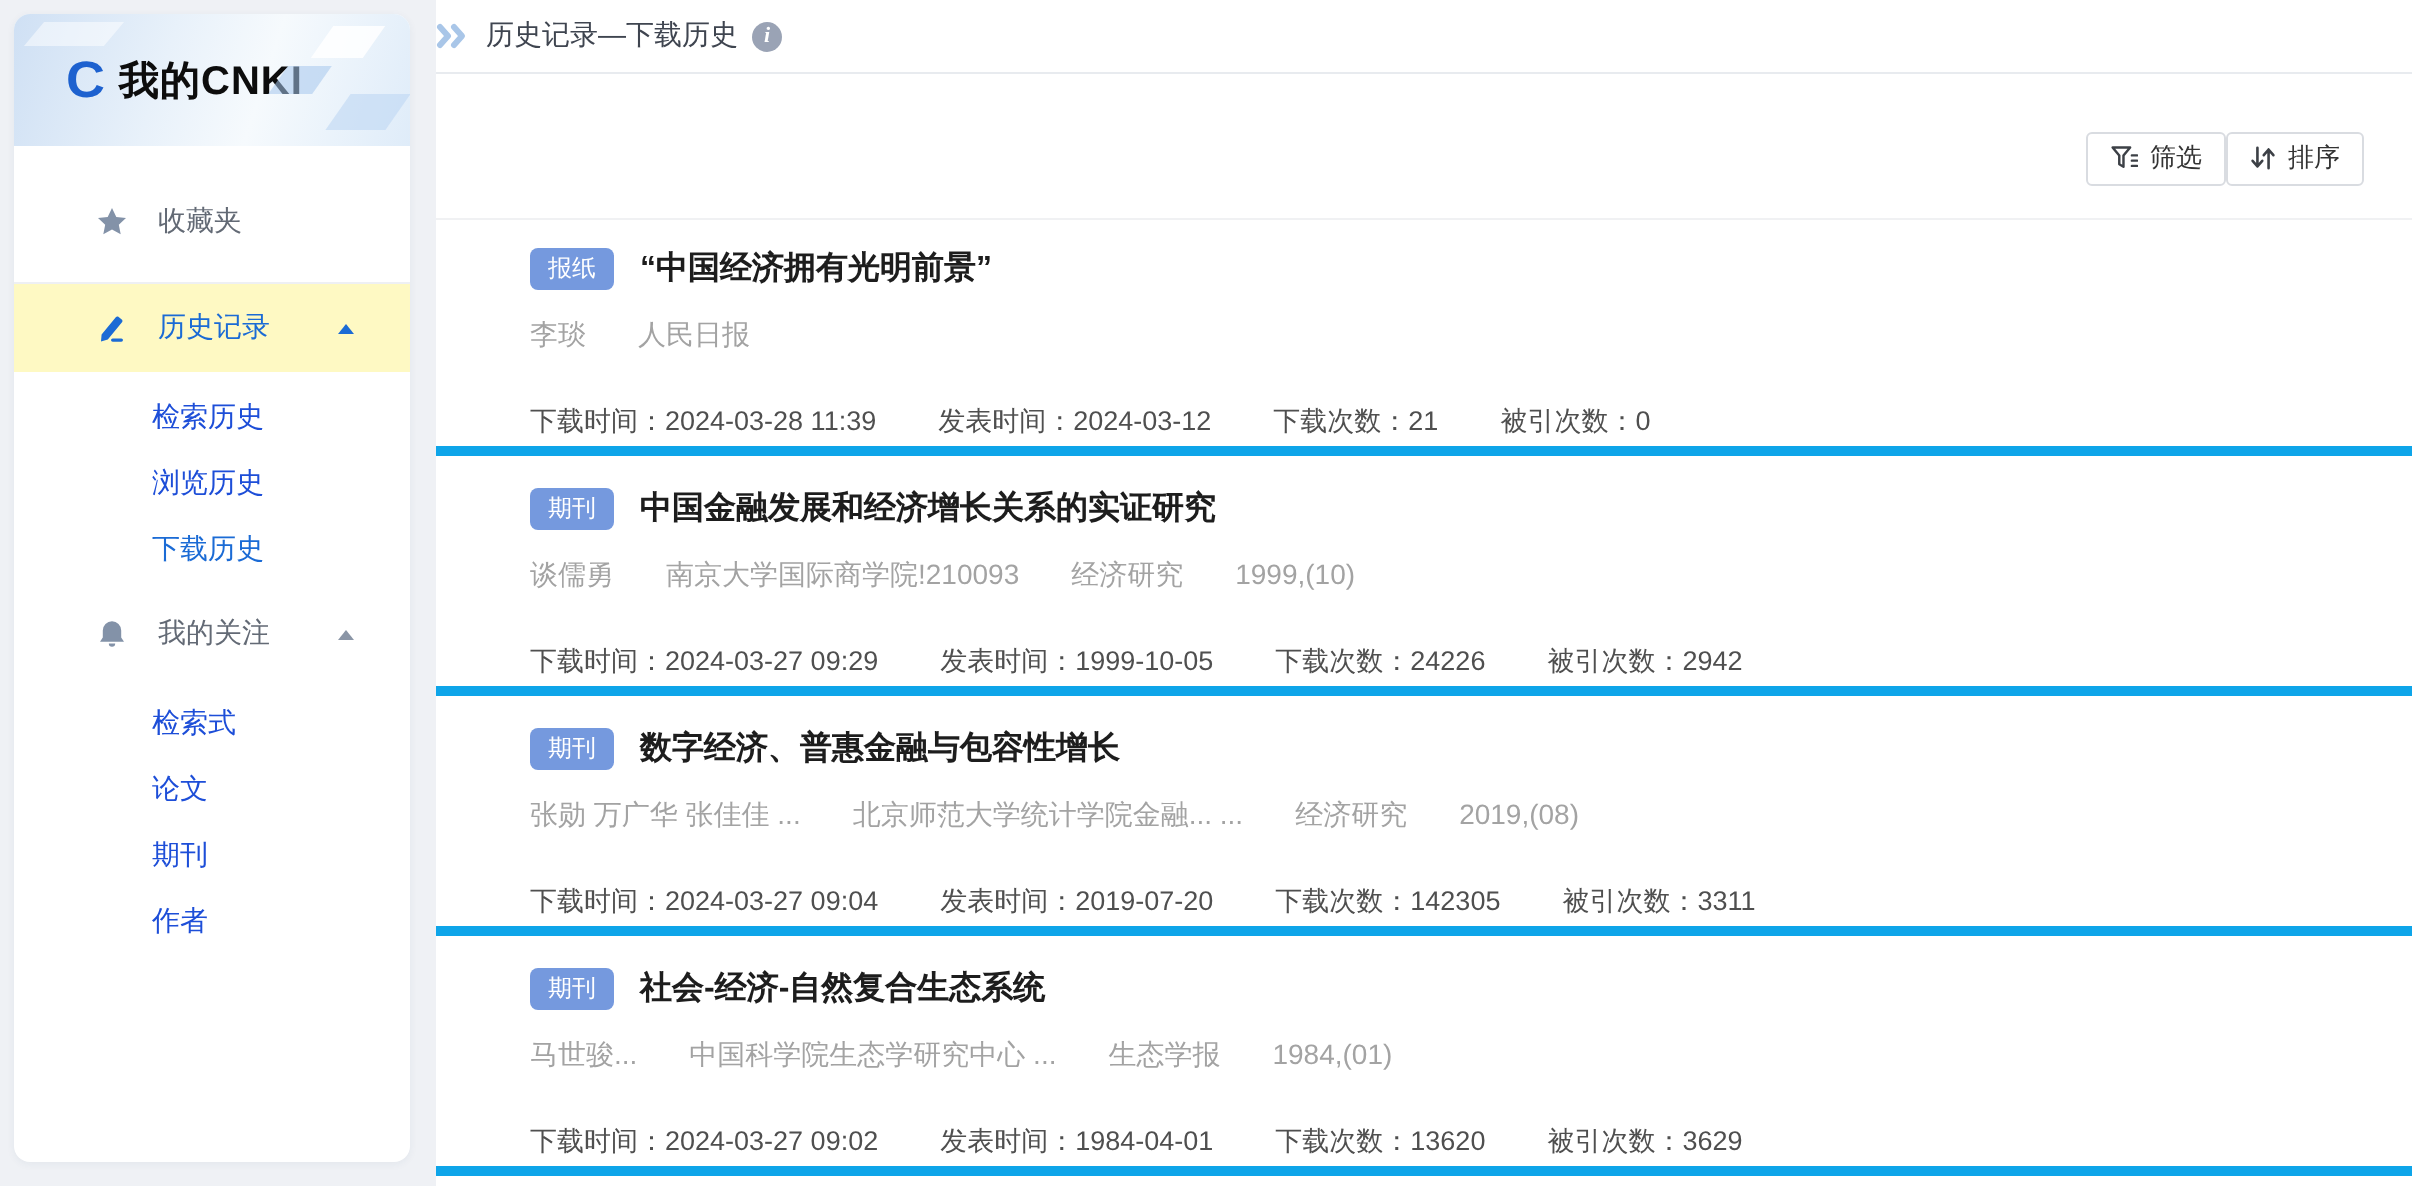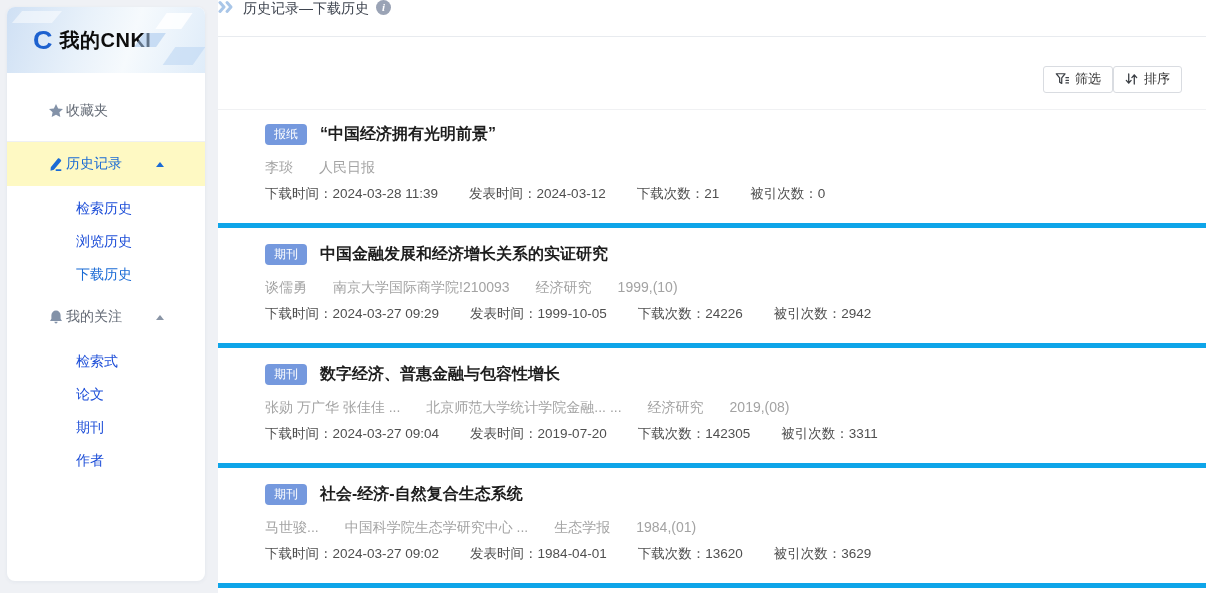--- a/index.html
+++ b/index.html
@@ -28,38 +28,38 @@
   .cube1{right:18px;top:6px;width:26px;height:16px;background:rgba(255,255,255,.85);transform:skewX(-35deg);}
   .cube2{right:44px;top:26px;width:22px;height:14px;background:rgba(165,198,236,.55);transform:skewX(-35deg);}
   .cube3{right:6px;bottom:8px;width:30px;height:18px;background:rgba(190,215,243,.6);transform:skewX(-35deg);}
   .cube4{left:10px;top:4px;width:40px;height:12px;background:rgba(255,255,255,.5);transform:skewX(-40deg);}
 
   .menu{padding-top:16px;}
   .menu-row{
     display:flex;align-items:center;height:44px;padding-left:41px;
     font-size:14px;color:#636a75;cursor:pointer;position:relative;box-sizing:border-box;
   }
-  .menu-row .mlabel{margin-left:2px;text-align:center;}
+  .menu-row .mlabel{margin-left:15px;text-align:center;}
   .menu-row .tri{margin-left:34px;}
   .divider{border-top:1px solid #eef0f3;margin:8px 0 0 0;}
   .menu-row.active-group{background:#fef9c3;color:#1b6bd5;font-weight:400;}
   .tri{width:0;height:0;border-left:4px solid transparent;border-right:4px solid transparent;border-bottom:5px solid #8a95a6;}
   .tri.blue{border-bottom-color:#1b6bd5;}
   .submenu{padding:6px 0 4px 0;}
   .sub-item{
     height:33px;display:flex;align-items:center;padding-left:69px;
     font-size:14px;color:#1d4ed8;cursor:pointer;
   }
   .sub-item.active{color:#1b6bd5;}
   .icon16{width:16px;height:16px;flex:0 0 16px;}
 
   
   .content{position:absolute;left:218px;top:0;width:988px;height:593px;background:#fff;}
   .page-header{
-    height:37px;border-bottom:1px solid #e8ebef;display:flex;
+    height:37px;border-bottom:1px solid #e8ebef;display:flex;align-items:center;
     box-sizing:border-box;
   }
   .crumb-title{font-size:14px;color:#3f4550;margin:0 7px 0 8px;}
   .info-badge{
     width:15px;height:15px;border-radius:50%;background:#9aa3b5;color:#fff;
     font-family:"Liberation Serif","DejaVu Serif",serif;font-style:italic;font-weight:700;
     font-size:11px;line-height:15px;text-align:center;cursor:pointer;
   }
   .toolbar{
     height:73px;border-bottom:1px solid #f0f1f3;display:flex;justify-content:flex-end;
@@ -77,21 +77,21 @@
   }
   .item:first-child{height:118px;padding-top:14px;}
   .row1{display:flex;align-items:center;}
   .badge{
     background:#7599de;color:#fff;font-size:12px;line-height:1;
     padding:4px 9px 5px;border-radius:4px;flex:0 0 auto;
   }
   .title{font-size:16px;font-weight:700;color:#1d1d1d;margin:0 0 0 13px;cursor:pointer;}
   .authors{margin-top:14px;font-size:14px;color:#a3a3a3;white-space:pre;}
   .authors .seg{margin-right:26px;}
-  .meta{margin-top:8px;font-size:13.5px;color:#4f4f4f;white-space:pre;}
+  .meta{margin-top:25px;font-size:13.5px;color:#4f4f4f;white-space:pre;}
   .meta .seg{margin-right:31px;}
 </style>
 </head>
 <body>
 
 <aside class="sidebar">
   <div class="logo">
     <span class="cube cube4"></span>
     <span class="cube cube1"></span>
     <span class="cube cube2"></span>

